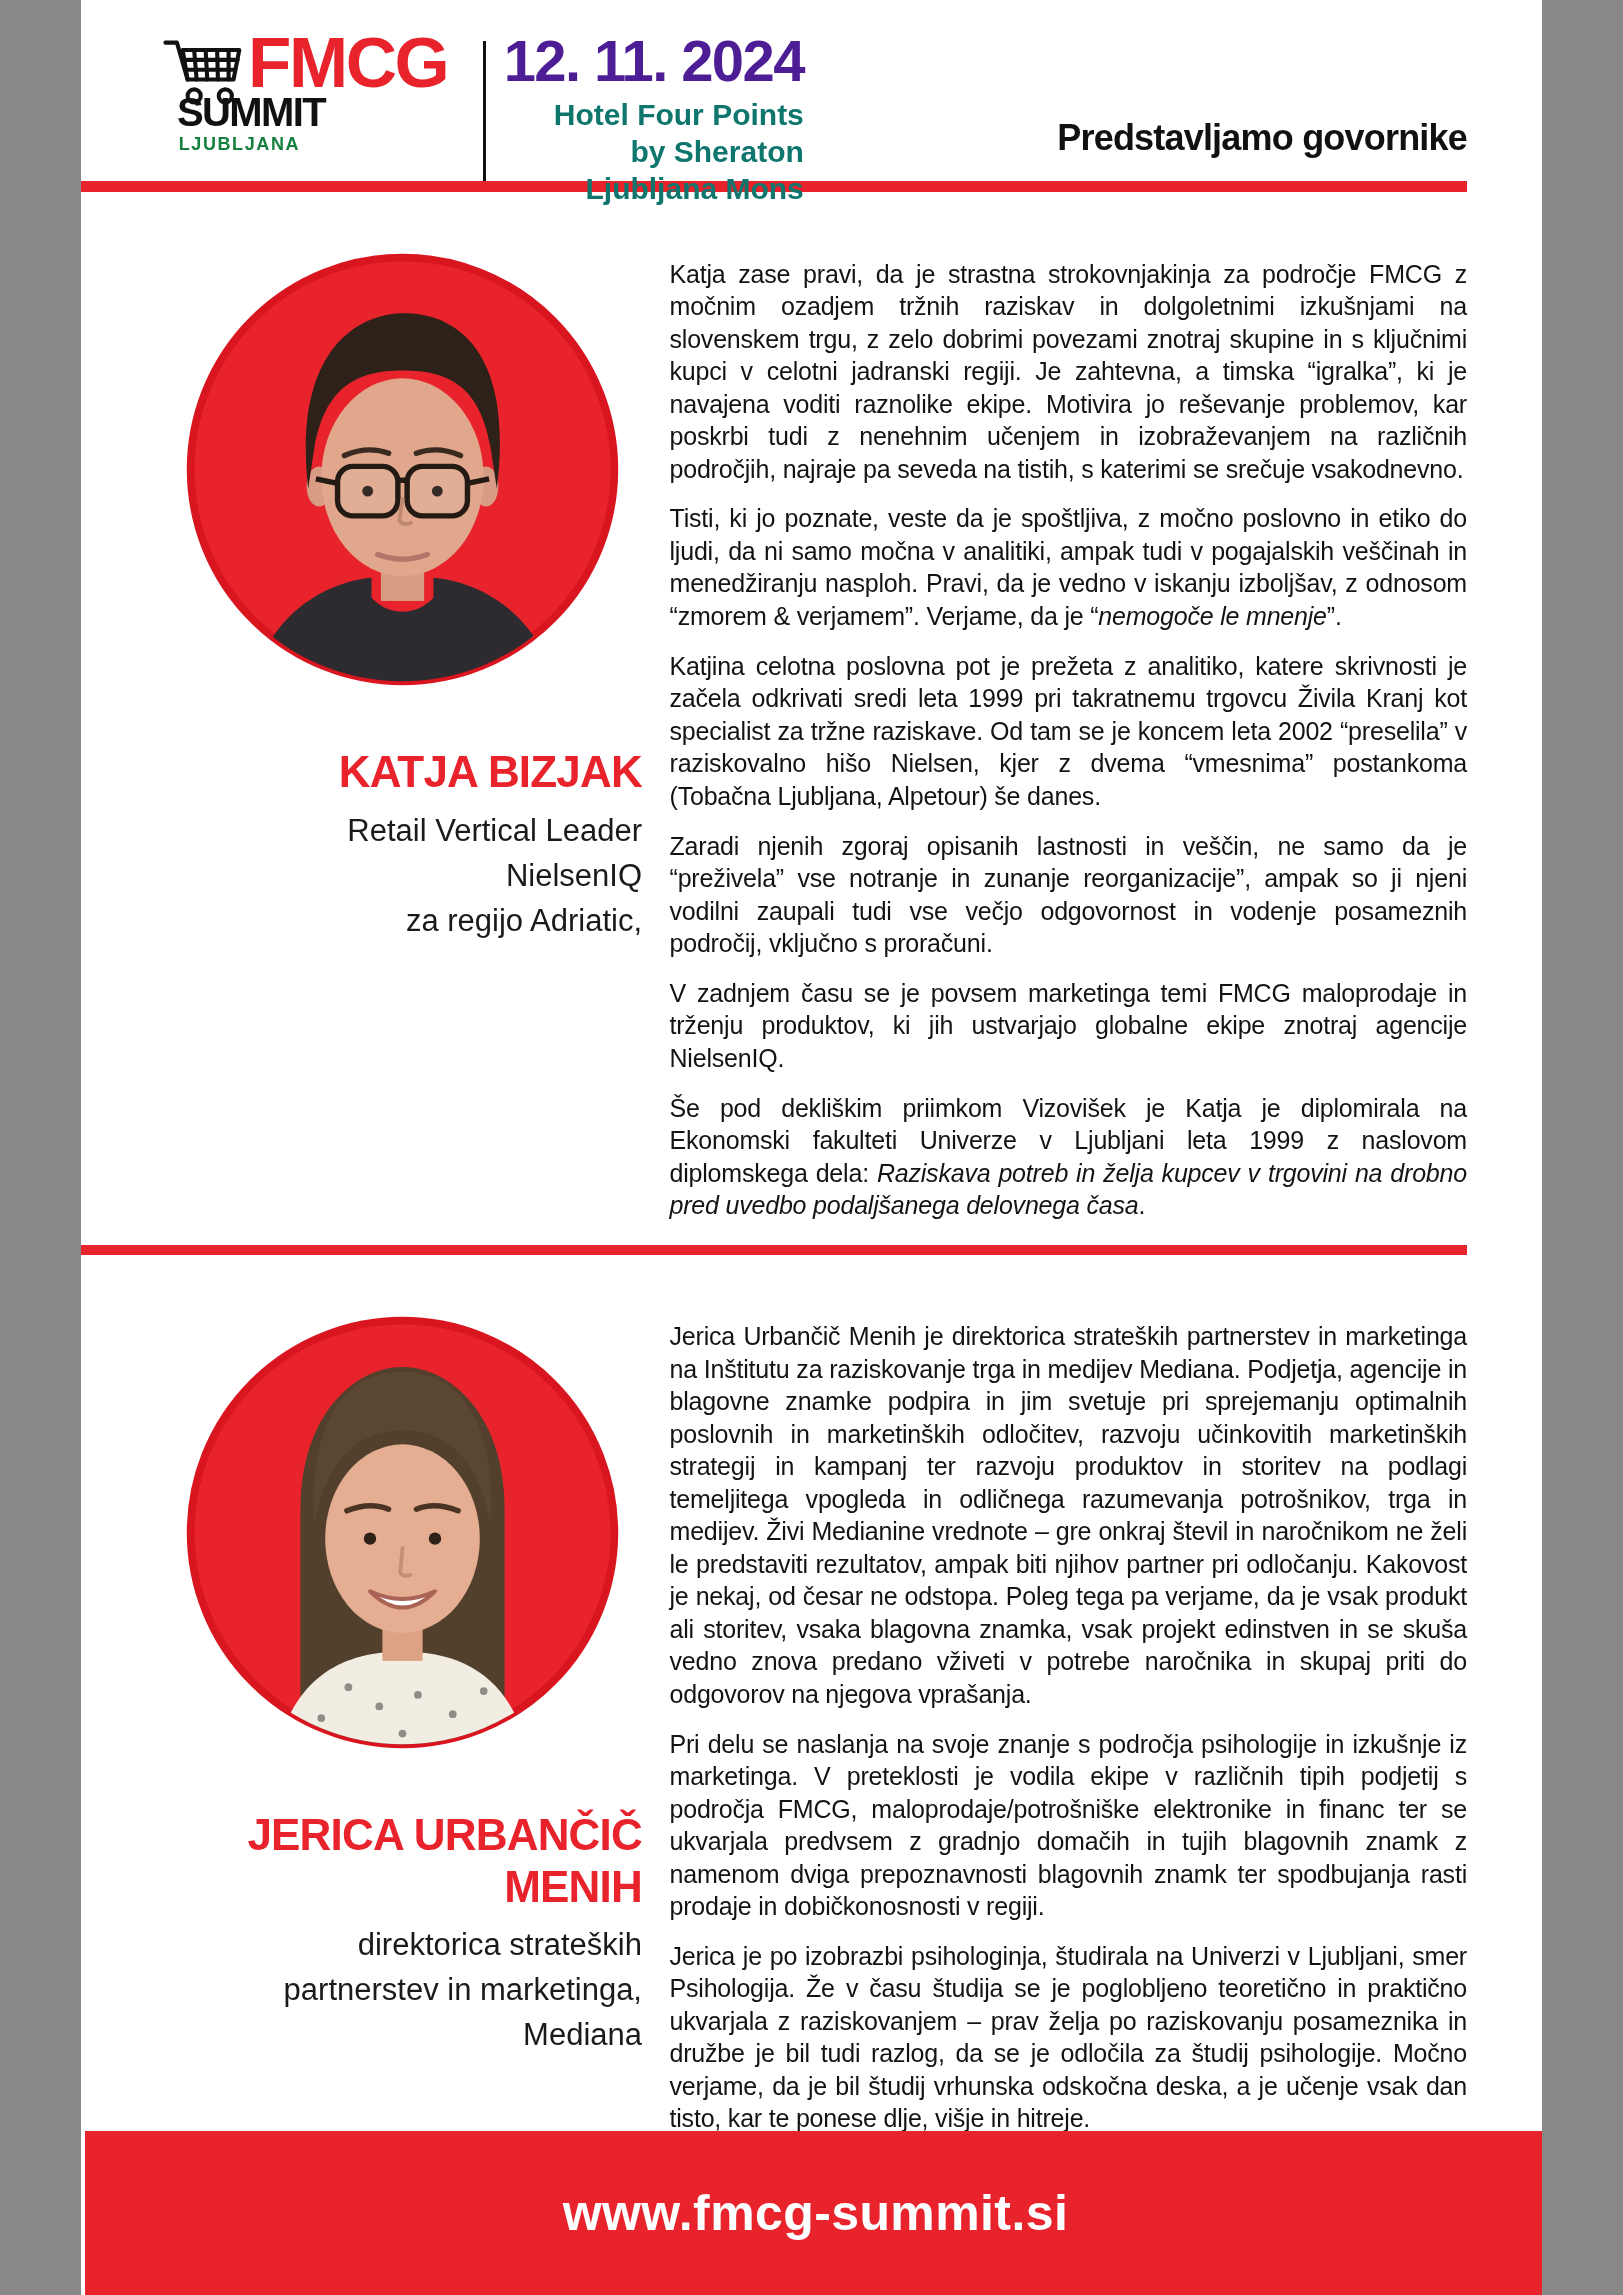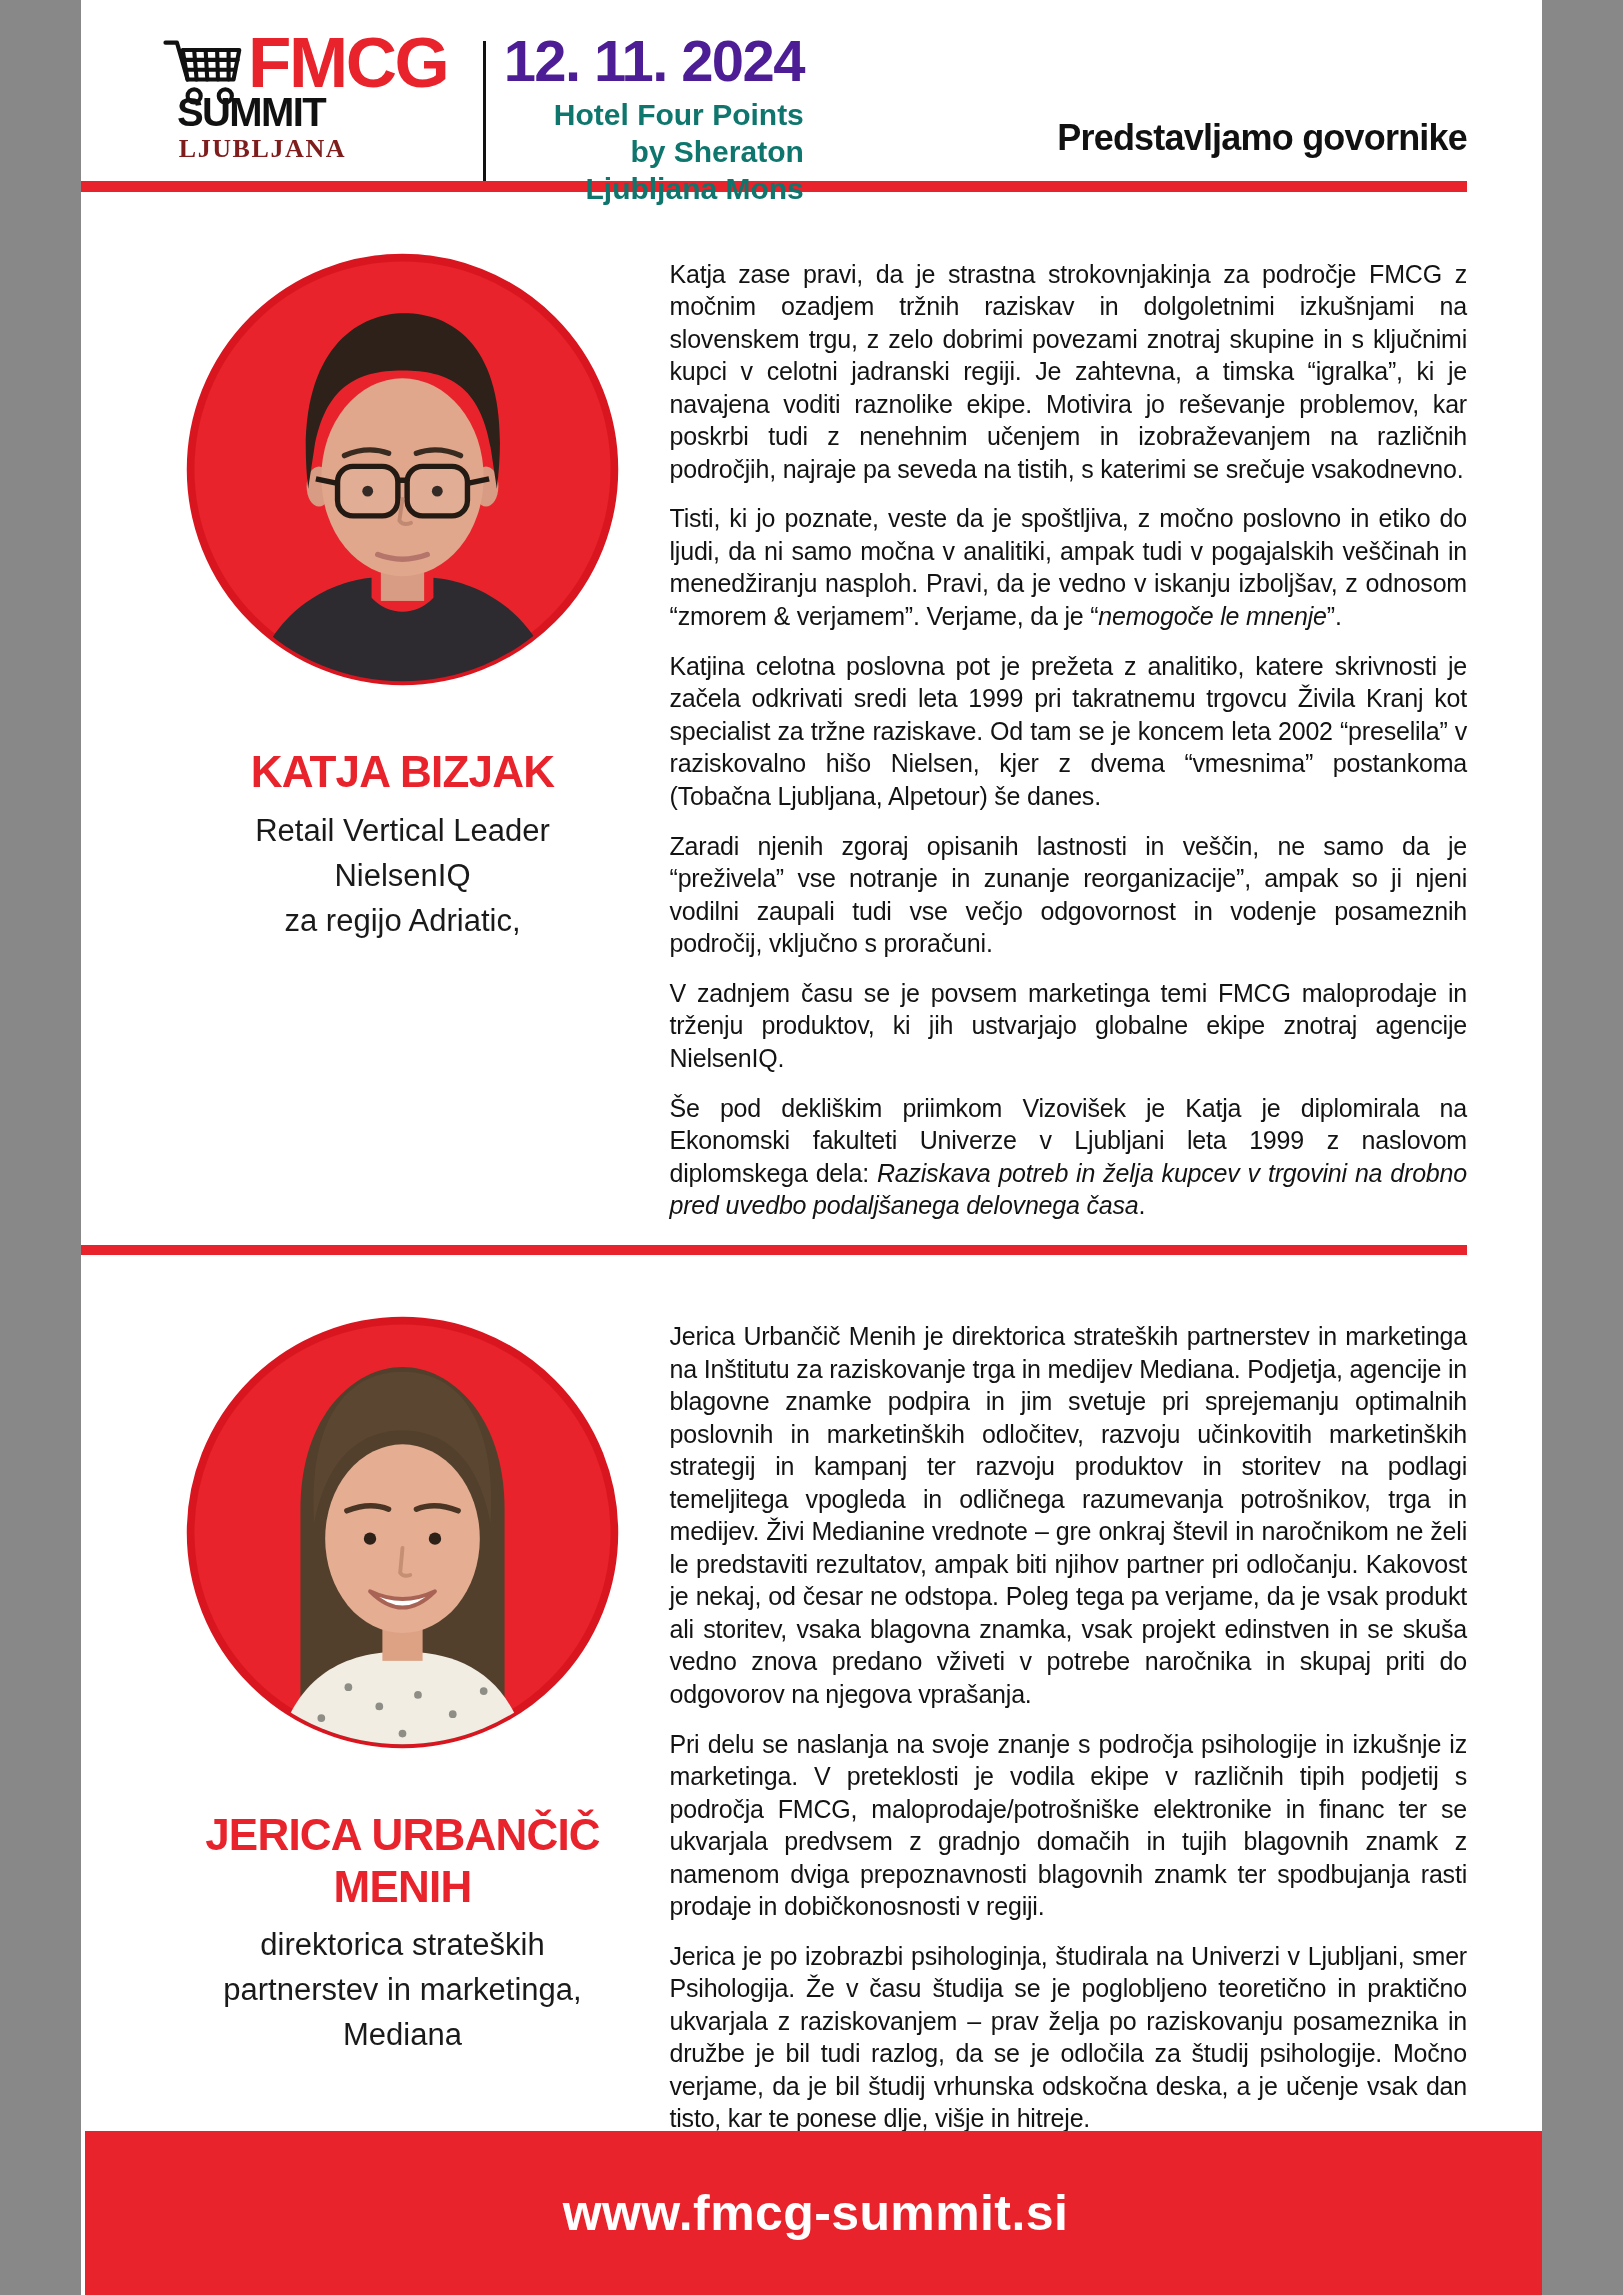--- a/index.html
+++ b/index.html
@@ -11,31 +11,31 @@
     font-family:"Liberation Sans",sans-serif;
     color:#1a1a1a;
     overflow:hidden;
   }
   
   .header{display:flex;align-items:flex-start;padding:30px 75px 0 82px;height:181px;box-sizing:border-box;}
   .logo{display:flex;flex-direction:column;width:314px;position:relative;}
   .cart{position:absolute;left:0;top:1.6px;width:82px;height:82px;}
   .logo-fmcg{font-size:71px;font-weight:bold;letter-spacing:-2.4px;color:#e8232b;line-height:0.92;padding-left:85px;}
   .logo-summit{font-size:40px;font-weight:bold;letter-spacing:-1.6px;color:#111;line-height:1.0;padding-left:14px;margin-top:-3.1px;}
-  .logo-city{font-size:26px;font-weight:bold;letter-spacing:1.6px;color:#7f1d1d;padding-left:15.7px;margin-top:1.6px;font-family:Liberation Serif, serif;}
+  .logo-city{font-size:18px;font-weight:bold;letter-spacing:1.6px;color:#15803d;padding-left:15.7px;margin-top:1.6px;}
   .v-rule{width:3.1px;background:#111;height:140px;margin:11px 17.3px 0 6.3px;flex:0 0 auto;}
   .date-block{text-align:right;margin-top:1.6px;}
   .date{font-size:58px;font-weight:bold;letter-spacing:-1.6px;color:#4c1d95;line-height:1.0;}
   .venue{margin-top:7.9px;font-size:30px;font-weight:bold;color:#0f766e;line-height:1.22;text-align:right;}
   .tagline{margin-left:auto;align-self:flex-end;padding-bottom:22px;font-size:36px;font-weight:bold;color:#111;letter-spacing:-0.8px;}
   .rule{height:11px;background:#e8232b;width:calc(100% - 75px);}
   .rule.mid{height:9.4px;margin-top:23.6px;}
   
   .speaker{display:flex;gap:27.5px;padding:61px 75px 0 82px;box-sizing:border-box;}
-  .left-col{flex:0 0 479px;text-align:center;}
+  .left-col{flex:0 0 479px;text-align:right;}
   .photo{width:433px;height:433px;margin:0 auto;display:block;}
   .name{margin:60px 0 0 0;font-size:44px;font-weight:bold;color:#e8232b;letter-spacing:-0.8px;line-height:1.18;}
   .title{margin-top:11px;font-size:31px;color:#1a1a1a;line-height:1.45;}
   .bio{flex:1;min-width:0;padding-top:4.7px;}
   .bio p{margin:0 0 17.3px 0;font-size:25px;line-height:1.3;letter-spacing:-0.2px;text-align:justify;color:#131313;}
   .bio p:last-child{margin-bottom:0;}
   .it{font-style:italic;}
   
   .footer{position:absolute;left:4px;bottom:0;width:100%;height:164px;background:#e8232b;}
   .footer-url{width:100%;text-align:center;line-height:164px;font-size:50px;font-weight:bold;color:#ffffff;letter-spacing:0.4px;}

